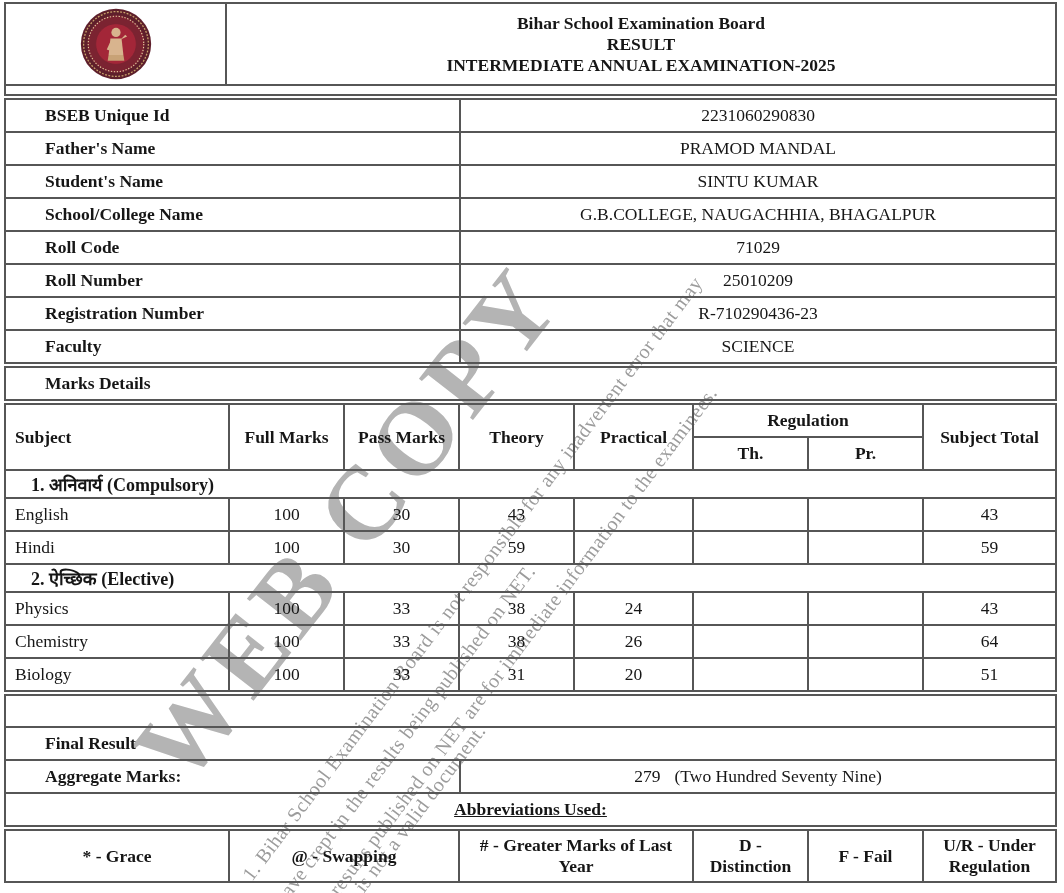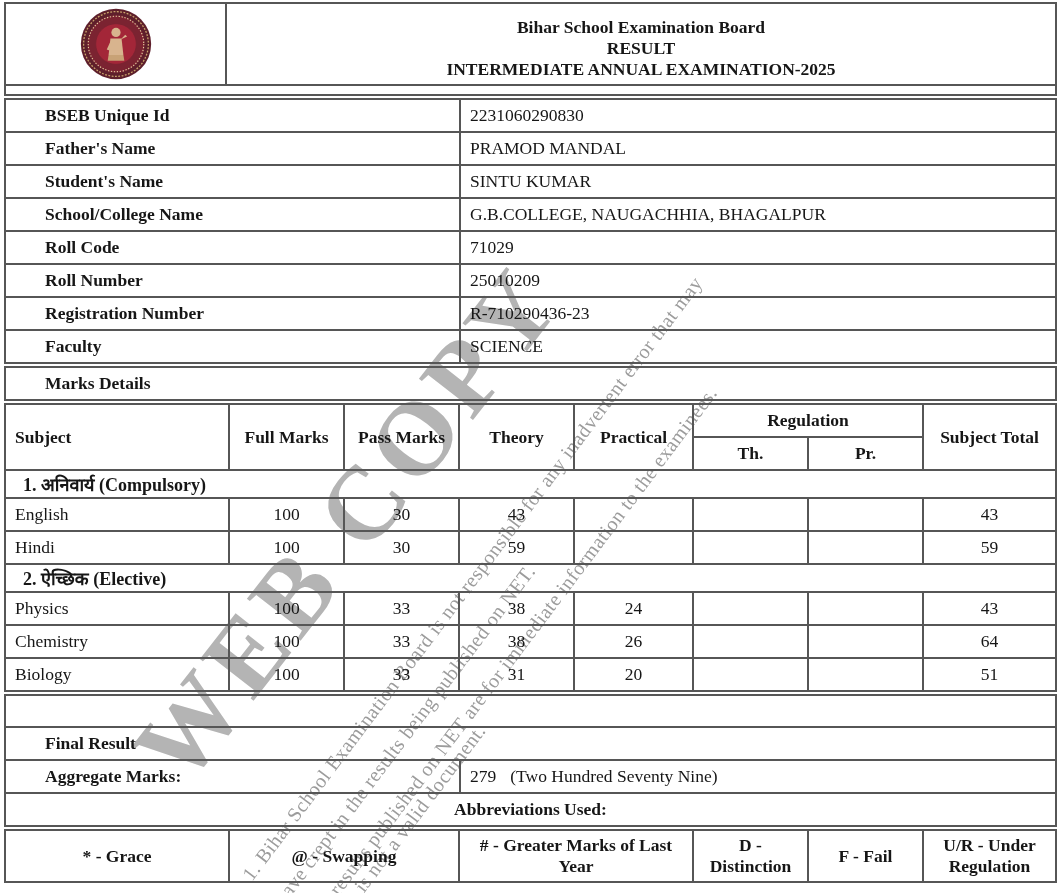--- a/index.html
+++ b/index.html
@@ -15,45 +15,45 @@
 
   
   .header-box { display: flex; border: 2px solid #565656; }
   .logo-cell {
     width: 219px; border-right: 2px solid #565656;
     display: flex; align-items: center; justify-content: center;
     padding: 3px 0;
   }
   .title-cell {
     flex: 1; display: flex; flex-direction: column;
-    align-items: center; justify-content: flex-end;
+    align-items: center; justify-content: center;
     text-align: center; font-weight: bold; font-size: 17.5px; line-height: 21px;
     padding: 4px 0;
   }
 
   .spacer-row { border: 2px solid #565656; border-top: none; height: 8px; }
 
   
   table { border-collapse: collapse; width: 100%; table-layout: fixed; margin-top: 2px; }
   td {
     border: 2px solid #565656;
     font-size: 17.5px;
     padding: 2px 9px;
     height: 27px;
     overflow: hidden;
     background: transparent;
   }
   td.lbl { font-weight: bold; text-align: left; padding-left: 39px; }
-  td.val { text-align: left; }
+  td.val { text-align: center; }
   td.ctr { text-align: center; }
   td.hdr { font-weight: bold; }
-  td.section { font-weight: bold; height: 21px; font-size: 18px; padding: 1px 17px; margin-left: 24px; }
+  td.section { font-weight: bold; height: 21px; font-size: 18px; padding: 1px 25px; margin-left: 24px; }
   td.empty-row { height: 26px; }
   .abbrev-title { text-align: center; font-weight: bold; }
-  .abbrev-title span { }
+  .abbrev-title span { text-decoration: underline; }
   td.abbrev-cell {
     font-weight: bold; text-align: center; height: 46px; line-height: 1.18;
     padding: 2px 6px;
   }
   .agg-words { margin-left: 14px; }
 
   
   .watermark { position: absolute; inset: 0; z-index: 0; pointer-events: none; }
   .wm-big {
     position: absolute; left: 192px; top: 697px;

